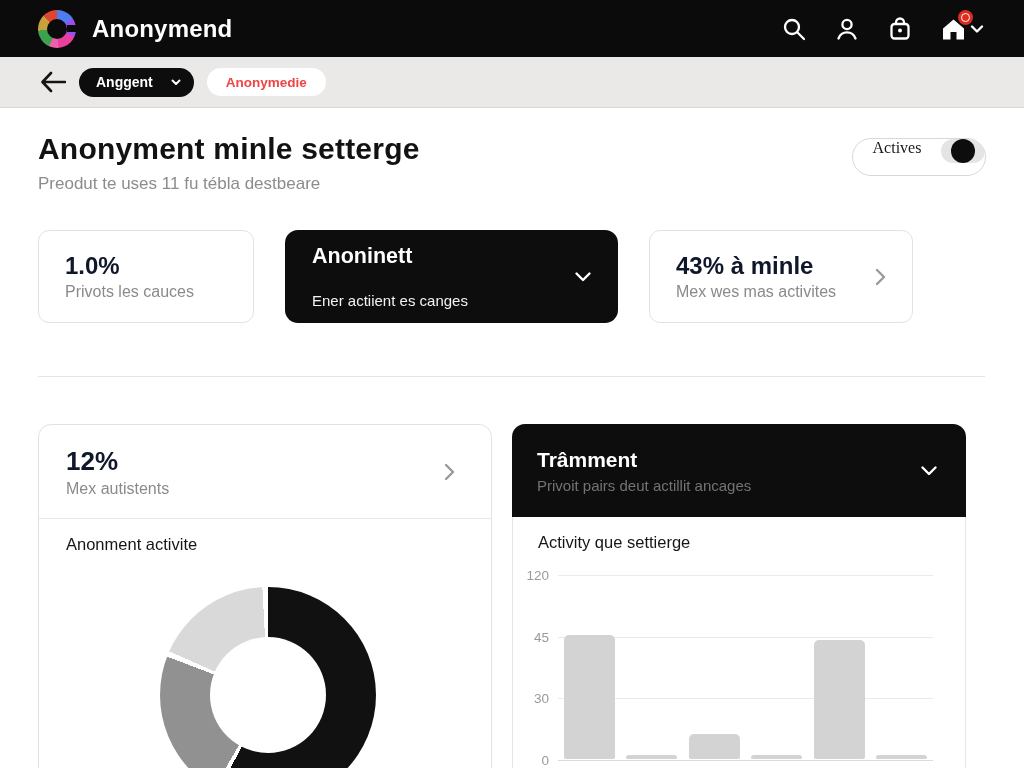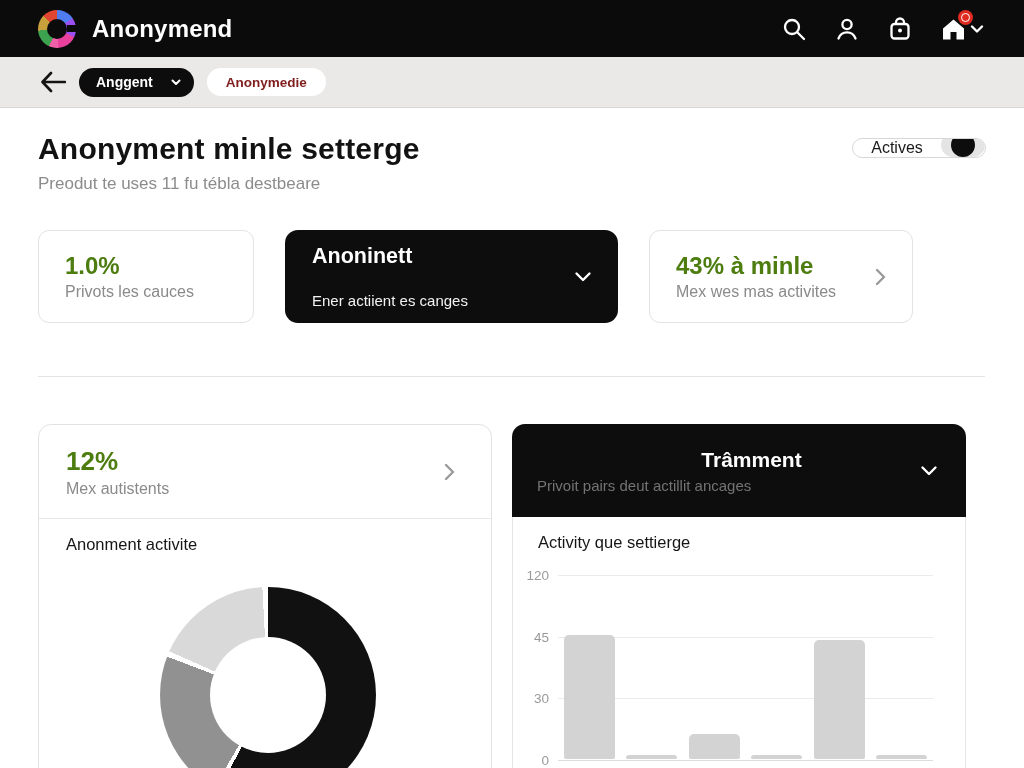--- a/index.html
+++ b/index.html
@@ -23,43 +23,43 @@
     border-radius:50%; display:flex; align-items:center; justify-content:center; }
   .badge-dot::after { content:""; width:7px; height:7px; border:1.4px solid #fff; border-radius:50%; }
   .home-group { display:flex; align-items:center; gap:4px; }
 
   
   .subnav { height:51px; background:#eae9e7; border-bottom:1px solid #d8d7d4; display:flex;
     align-items:center; gap:13px; padding:0 40px; }
   .back-btn { width:26px; height:26px; display:flex; align-items:center; cursor:pointer; }
   .pill-dark { background:#0d0d0d; color:#fff; border-radius:17px; height:29px; display:flex;
     align-items:center; gap:18px; padding:0 13px 0 17px; font-size:14px; font-weight:bold; cursor:pointer; }
-  .pill-light { background:#fff; color:#7f1d1d; border-radius:16px; height:28px; display:flex;
+  .pill-light { background:#fff; color:#ef4444; border-radius:16px; height:28px; display:flex;
     align-items:center; padding:0 19px; font-size:13.5px; font-weight:bold; cursor:pointer; }
 
   
   .main { padding:24px 38px 0 38px; }
   .header-row { display:flex; justify-content:space-between; align-items:flex-start; }
   .page-title { font-size:30px; font-weight:bold; color:#121212; letter-spacing:.2px; }
   .page-subtitle { font-size:17px; color:#8c8c8c; margin-top:8px; }
-  .toggle { margin-top:6px; height:20px; width:134px; border:1.5px solid #d8d8d8; border-radius:20px;
-    display:flex; align-items:flex-end; overflow:hidden; background:#fff; cursor:pointer; }
+  .toggle { margin-top:6px; height:38px; width:134px; border:1.5px solid #d8d8d8; border-radius:20px;
+    display:flex; align-items:flex-start; overflow:hidden; background:#fff; cursor:pointer;font-family:Liberation Serif, serif; }
   .toggle-label { flex:1; display:flex; align-items:center; justify-content:center; font-size:16px; color:#1a1a1a; }
   .toggle-track { width:44px; background:#e4e4e4; border-radius:19px; display:flex; align-items:center; justify-content:center; }
   .toggle-knob { width:24px; height:24px; border-radius:50%; background:#0d0d0d; }
 
   
   .stats-row { display:flex; gap:31px; margin-top:36px; }
   .card { height:93px; border-radius:11px; display:flex; flex-direction:column; justify-content:center; position:relative; }
   .card.light { background:#fff; border:1px solid #e3e3e3; padding-left:26px; cursor:pointer; }
   .card.dark { background:#0d0d0d; color:#fff; padding-left:27px; cursor:pointer; }
   .card1 { width:216px; }
   .card2 { width:333px; border-radius:13px;gap:19px; }
   .card3 { width:264px; padding-left:27px; }
-  .stat-value { font-size:24px; font-weight:bold; color:#4d7c0f; }
+  .stat-value { font-size:24px; font-weight:bold; color:#0f172a; }
   .stat-label { font-size:16px; color:#8a8a8a; margin-top:3px; }
   .dark .stat-value { color:#fff; font-size:21.5px; }
   .dark .stat-sub { color:#f2f2f2; font-size:15px; margin-top:4px; }
   .card-chevron { position:absolute; right:26px; top:50%; transform:translateY(-50%); }
 
   .divider { border:none; border-top:1px solid #e4e4e4; margin:53px 0 0 0; width:947px; }
 
   
   .panels-row { display:flex; gap:20px; margin-top:47px; }
   .panel-left { width:454px; height:430px; border:1px solid #e2e2e2; border-radius:13px;
@@ -68,21 +68,21 @@
     justify-content:center; padding-left:27px; position:relative; cursor:pointer; }
   .panel-left-head .stat-value { font-size:26px; }
   .section-title { font-size:16.5px; color:#161616; padding:16px 0 0 27px; }
   .donut { width:216px; height:216px; border-radius:50%; margin:33px 0 0 121px; position:relative; }
   .donut::after { content:""; position:absolute; left:50px; top:50px; width:116px; height:116px;
     border-radius:50%; background:#fff; }
 
   .panel-right { width:454px; }
   .panel-right-head { height:93px; background:#0d0d0d; border-radius:13px 13px 0 0; color:#fff;
     display:flex; flex-direction:column; justify-content:center; padding-left:25px; position:relative; cursor:pointer; }
-  .panel-right-title { font-size:21px; font-weight:bold;text-align:center; }
+  .panel-right-title { font-size:21px; font-weight:bold; }
   .panel-right-sub { font-size:15px; margin-top:5px; color:#737373; }
   .chart-body { height:337px; border:1px solid #e5e5e5; border-top:none; border-radius:0 0 2px 2px;
     background:#fff; position:relative; }
   .chart-title { font-size:16.5px; color:#161616; padding:16px 0 0 25px; }
   .ylabels { position:absolute; left:5px; top:58px; width:31px; height:185px; }
   .ylabel { position:absolute; right:0; font-size:13.5px; color:#9a9a9a; transform:translateY(-50%); }
   .plot { position:absolute; left:45px; top:58px; width:375px; height:185px; }
   .gridline { position:absolute; left:0; right:0; height:1px; background:#ebebeb; }
   .gridline.base { background:#dcdcdc; }
   .bar { position:absolute; bottom:1px; width:51px; background:#d3d3d3; border-radius:5px 5px 2px 2px; }

